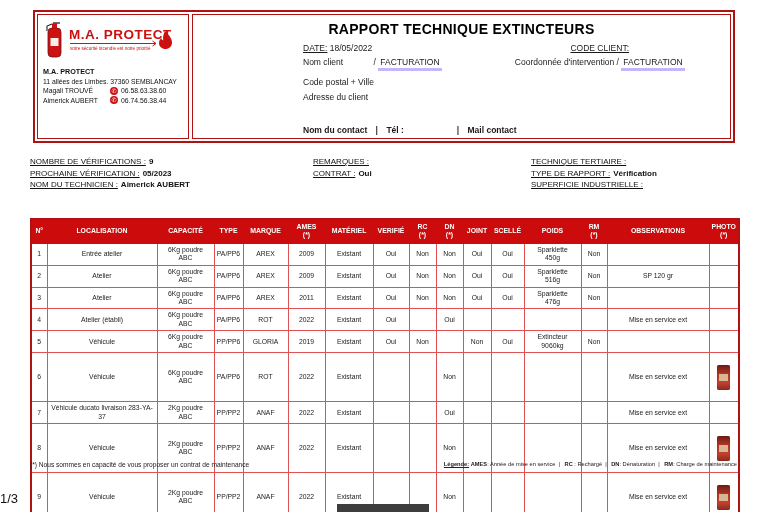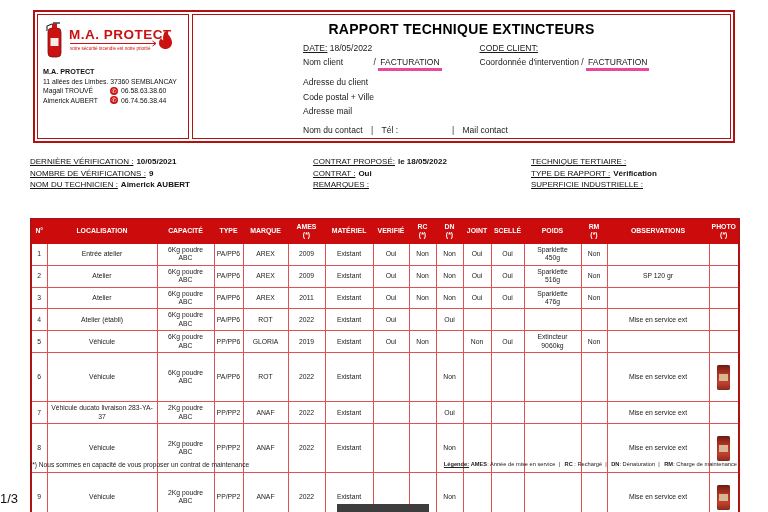--- a/index.html
+++ b/index.html
@@ -14,24 +14,24 @@
   .header-wrap {
     position:absolute; left:33px; top:10px; width:702px; height:133px;
     border:2px solid #b01212; padding:2px; display:flex; gap:3px; background:#fff;
   }
   .logo-box { width:152px; border:1px solid #b01212; padding:3px 5px 2px 5px; overflow:hidden; }
   .main-box { flex:1; border:1px solid #b01212; padding:4px 10px 3px 10px; position:relative; font-size:8.5px; }
 
   .doc-title { text-align:center; font-size:14px; font-weight:bold; letter-spacing:.3px; color:#000; margin-top:2px; }
   .hdr-grid { display:grid; grid-template-columns:1fr 1fr; margin-top:6px;gap:36px; }
   .hdr-left { padding-left:100px; }
-  .hdr-right { }
-  .hl { border-bottom:3px solid #ec4899; padding:0 2px 1px 2px; }
+  .hdr-right { text-align:center; }
+  .hl { border-bottom:3px solid #c4b5fd; padding:0 2px 1px 2px; }
   .fields { padding-left:100px; margin-top:8px; line-height:14.5px; }
-  .contact-row { position:absolute; left:10px; right:10px; bottom:3px; padding-left:100px; }
+  .contact-row { position:absolute; left:10px; right:10px; bottom:3px; padding-left:100px;font-weight:bold; }
   .contact-row .sep { margin:0 6px; color:#333; }
   .contact-row .tel { display:inline-block; min-width:62px; }
 
   
   .logo-svg { display:block; margin:1px 0 2px 0; }
   .addr { font-size:6.8px; line-height:9.5px; color:#111; }
   .addr .company { font-weight:bold; font-size:7.2px; }
   .phone-line { display:flex; align-items:center; gap:3px; }
   .phone-line .who { width:64px; }
   .phone-icon {
@@ -146,64 +146,60 @@
           <span style="margin-left:28px;">/</span>
           <span class="hl">FACTURATION</span>
         </div>
         <div class="hdr-right">
           <span>Coordonnée d'intervention /</span>
           <span class="hl">FACTURATION</span>
         </div>
       </div>
 
       <div class="fields">
+        <div>Code postal + Ville</div>
         <div>Adresse du client</div>
-        <div>Code postal + Ville</div>
-        <div>Adresse mail</div>
       </div>
 
       <div class="contact-row">
         <span>Nom du contact</span>
         <span class="sep">|</span>
         <span class="tel">Tél :</span>
         <span class="sep">|</span>
         <span>Mail contact</span>
       </div>
     </div>
   </div>
 
   <div class="info-section">
     <div class="info-col">
 
-        <div class="info-line">
-          <span class="info-label">DERNIÈRE VÉRIFICATION :</span><span class="info-value">10/05/2021</span>
-        </div>
 
         <div class="info-line">
           <span class="info-label">NOMBRE DE VÉRIFICATIONS :</span><span class="info-value">9</span>
         </div>
 
+        <div class="info-line">
+          <span class="info-label">PROCHAINE VÉRIFICATION :</span><span class="info-value">05/2023</span>
+        </div>
 
         <div class="info-line">
           <span class="info-label">NOM DU TECHNICIEN :</span><span class="info-value">Aimerick AUBERT</span>
         </div>
       </div>
     <div class="info-col">
 
 
-        <div class="info-line">
-          <span class="info-label">CONTRAT PROPOSÉ:</span><span class="info-value">le 18/05/2022</span>
+
+        <div class="info-line">
+          <span class="info-label">REMARQUES :</span><span class="info-value"></span>
         </div>
 
         <div class="info-line">
           <span class="info-label">CONTRAT :</span><span class="info-value">Oui</span>
-        </div>
-
-        <div class="info-line">
-          <span class="info-label">REMARQUES :</span><span class="info-value"></span>
         </div>
       </div>
     <div class="info-col">
 
 
         <div class="info-line">
           <span class="info-label">TECHNIQUE TERTIAIRE :</span><span class="info-value"></span>
         </div>
 
         <div class="info-line">

